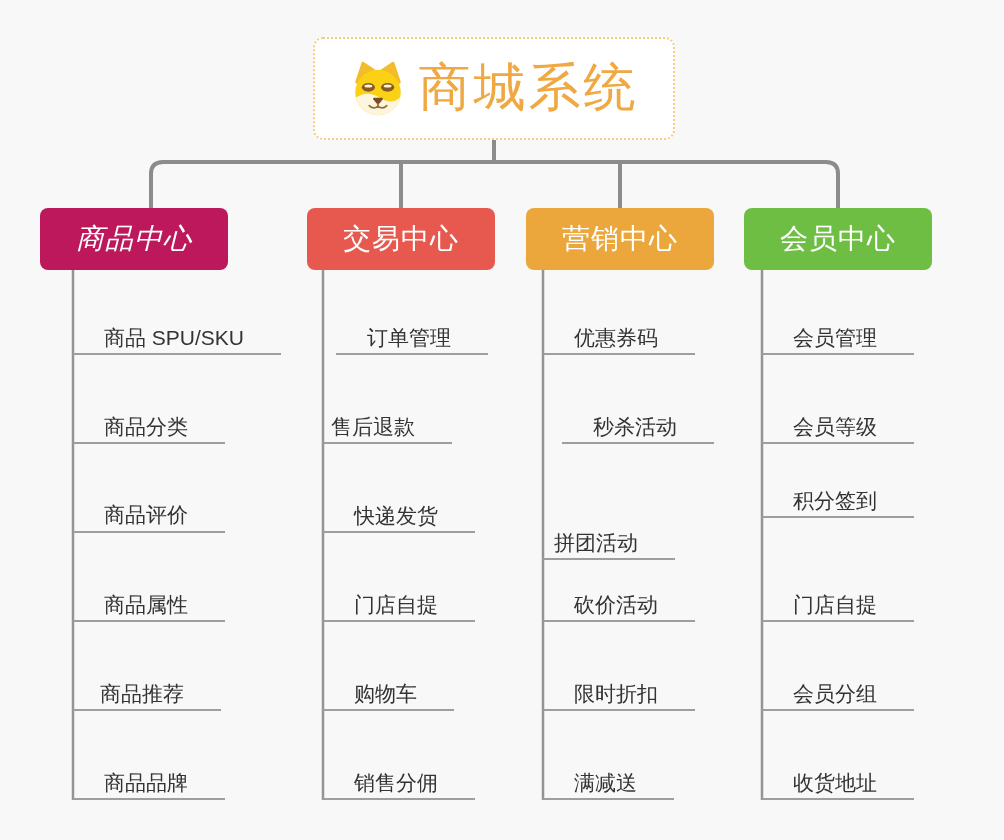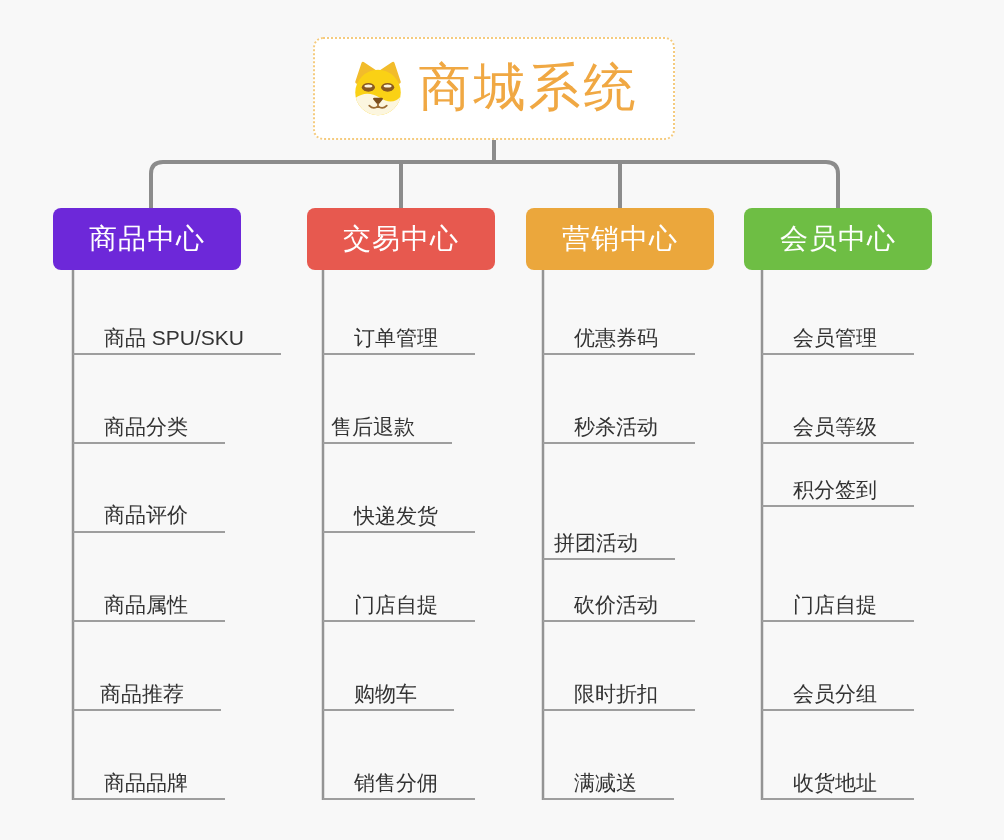--- a/index.html
+++ b/index.html
@@ -107,21 +107,21 @@
       <ellipse cx="21" cy="28.6" rx="4.6" ry="1.8" fill="#FDF6DE"></ellipse>
       <ellipse cx="43" cy="30" rx="7.5" ry="5" fill="#8A5A20"></ellipse>
       <ellipse cx="43" cy="28.6" rx="4.6" ry="1.8" fill="#FDF6DE"></ellipse>
       <path d="M27.5,42 L36.5,42 Q38.5,42 37.3,44 L33.6,48.6 Q32,50.4 30.4,48.6 L26.7,44 Q25.5,42 27.5,42 Z" fill="#7A4E1E"></path>
       <path d="M32,49 L32,51.5 M22,51 Q27,56 32,51.5 Q37,56 42,51" stroke="#9A6B33" stroke-width="2" fill="none" stroke-linecap="round"></path>
     </svg>
     <span class="root-title" style="color: rgb(240, 168, 67);">商城系统</span>
   </div>
 
   <div id="branches">
-      <div class="branch-header" style="left: 53px; background: #6d28d9;">
+      <div class="branch-header" style="left: 40px; background: #be185d; font-style: italic;">
         <span class="branch-label">商品中心</span>
       </div>
       <div class="leaf-topic" style="left: 73px; top: 313px; border-bottom-color: rgb(158, 158, 158);">
         <span class="leaf-label">商品 SPU/SKU</span>
       </div>
       <div class="leaf-topic" style="left: 73px; top: 402px; border-bottom-color: rgb(158, 158, 158);">
         <span class="leaf-label">商品分类</span>
       </div>
       <div class="leaf-topic" style="left: 73px; top: 491px; border-bottom-color: rgb(158, 158, 158); font-family: Liberation Serif, serif;">
         <span class="leaf-label">商品评价</span>
@@ -131,21 +131,21 @@
       </div>
       <div class="leaf-topic" style="left: 73px; top: 669px; border-bottom-color: rgb(158, 158, 158); padding-left: 27px;">
         <span class="leaf-label">商品推荐</span>
       </div>
       <div class="leaf-topic" style="left: 73px; top: 758px; border-bottom-color: rgb(158, 158, 158);">
         <span class="leaf-label">商品品牌</span>
       </div>
       <div class="branch-header" style="left: 307px; background: rgb(231, 89, 79);">
         <span class="branch-label">交易中心</span>
       </div>
-      <div class="leaf-topic" style="left: 323px; top: 313px; border-bottom-color: rgb(158, 158, 158);">
+      <div class="leaf-topic" style="left: 336px; top: 313px; border-bottom-color: rgb(158, 158, 158);">
         <span class="leaf-label">订单管理</span>
       </div>
       <div class="leaf-topic" style="left: 323px; top: 402px; border-bottom-color: rgb(158, 158, 158); padding-left: 8px;">
         <span class="leaf-label">售后退款</span>
       </div>
       <div class="leaf-topic" style="left: 323px; top: 491px; border-bottom-color: rgb(158, 158, 158);">
         <span class="leaf-label">快递发货</span>
       </div>
       <div class="leaf-topic" style="left: 323px; top: 580px; border-bottom-color: rgb(158, 158, 158);">
         <span class="leaf-label">门店自提</span>
@@ -155,21 +155,21 @@
       </div>
       <div class="leaf-topic" style="left: 323px; top: 758px; border-bottom-color: rgb(158, 158, 158);">
         <span class="leaf-label">销售分佣</span>
       </div>
       <div class="branch-header" style="left: 526px; background: rgb(235, 167, 60);">
         <span class="branch-label">营销中心</span>
       </div>
       <div class="leaf-topic" style="left: 543px; top: 313px; border-bottom-color: rgb(158, 158, 158);">
         <span class="leaf-label">优惠券码</span>
       </div>
-      <div class="leaf-topic" style="left: 543px; top: 402px; border-bottom-color: rgb(158, 158, 158);">
+      <div class="leaf-topic" style="left: 562px; top: 402px; border-bottom-color: rgb(158, 158, 158);">
         <span class="leaf-label">秒杀活动</span>
       </div>
       <div class="leaf-topic" style="left: 543px; top: 518px; border-bottom-color: rgb(158, 158, 158); padding-left: 11px;">
         <span class="leaf-label">拼团活动</span>
       </div>
       <div class="leaf-topic" style="left: 543px; top: 580px; border-bottom-color: rgb(158, 158, 158);">
         <span class="leaf-label">砍价活动</span>
       </div>
       <div class="leaf-topic" style="left: 543px; top: 669px; border-bottom-color: rgb(158, 158, 158);">
         <span class="leaf-label">限时折扣</span>
@@ -179,21 +179,21 @@
       </div>
       <div class="branch-header" style="left: 744px; background: rgb(110, 190, 68);">
         <span class="branch-label">会员中心</span>
       </div>
       <div class="leaf-topic" style="left: 762px; top: 313px; border-bottom-color: rgb(158, 158, 158);">
         <span class="leaf-label">会员管理</span>
       </div>
       <div class="leaf-topic" style="left: 762px; top: 402px; border-bottom-color: rgb(158, 158, 158);">
         <span class="leaf-label">会员等级</span>
       </div>
-      <div class="leaf-topic" style="left: 762px; top: 465px; border-bottom-color: rgb(158, 158, 158);">
+      <div class="leaf-topic" style="left: 762px; top: 476px; border-bottom-color: rgb(158, 158, 158);">
         <span class="leaf-label">积分签到</span>
       </div>
       <div class="leaf-topic" style="left: 762px; top: 580px; border-bottom-color: rgb(158, 158, 158);">
         <span class="leaf-label">门店自提</span>
       </div>
       <div class="leaf-topic" style="left: 762px; top: 669px; border-bottom-color: rgb(158, 158, 158);">
         <span class="leaf-label">会员分组</span>
       </div>
       <div class="leaf-topic" style="left: 762px; top: 758px; border-bottom-color: rgb(158, 158, 158);">
         <span class="leaf-label">收货地址</span>

